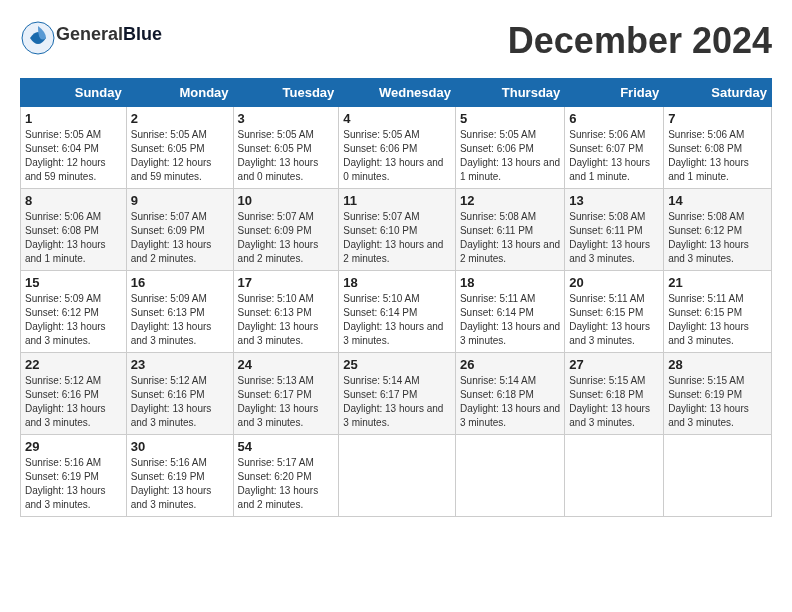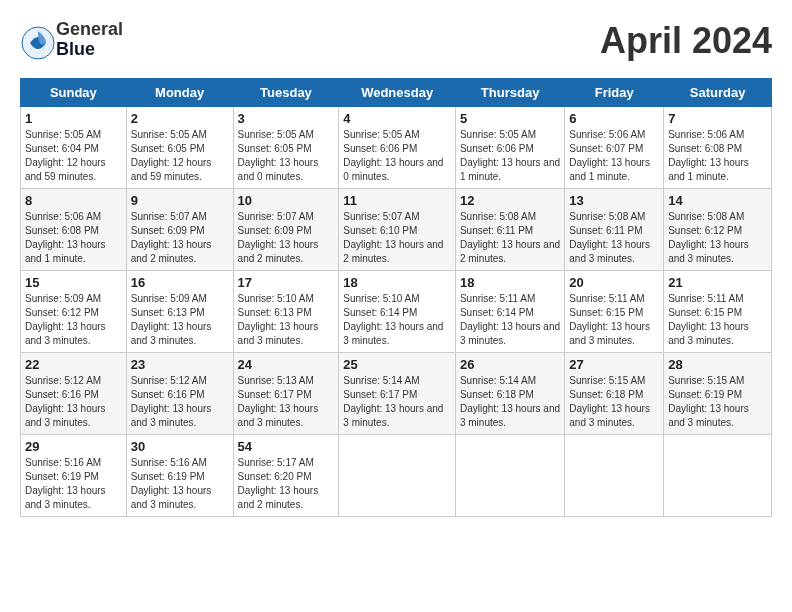--- a/index.html
+++ b/index.html
@@ -15,21 +15,21 @@
       justify-content: space-between;
       align-items: flex-start;
       margin-bottom: 16px;
     }
     .logo {
       display: flex;
       align-items: center;
     }
     .logo-text {
       display: flex;
-      flex-direction: column;
+      flex-direction: row;
       font-size: 18px;
       font-weight: bold;
       line-height: 1.1;
     }
     .logo-text .general { color: #333; }
     .logo-text .blue { color: #0f172a; }
     .logo-icon {
       width: 30px;
       height: 30px;
       margin-right: 6px;
@@ -51,21 +51,21 @@
       width: 100%;
       border-collapse: collapse;
       font-size: 11px;
     }
     thead tr th {
       background-color: #1a6aad;
       color: white;
       padding: 6px 4px;
       font-size: 13px;
       font-weight: bold;
-      text-align: center;
+      text-align: right;
       border: 1px solid #1a6aad;
     }
     tbody tr td {
       border: 1px solid #ccc;
       padding: 4px;
       vertical-align: top;
       height: 80px;
       background: #fff;
     }
     tbody tr:nth-child(even) td {
@@ -98,21 +98,21 @@
         <path d="M10 18 Q18 6 26 18 Q18 30 10 18Z" fill="#1a6aad"></path>
         <path d="M18 6 Q26 12 26 18 Q18 24 18 6Z" fill="#5a9ad4"></path>
       </svg>
     </div>
     <div class="logo-text">
       <span class="general">General</span>
       <span class="blue">Blue</span>
     </div>
   </div>
   <div class="title-block">
-    <div class="month-title">April 2024</div>
+    <div class="month-title">December 2024</div>
   </div>
 </div>
 
 <table>
   <thead>
     <tr>
       <th>Sunday</th>
       <th>Monday</th>
       <th>Tuesday</th>
       <th>Wednesday</th>

